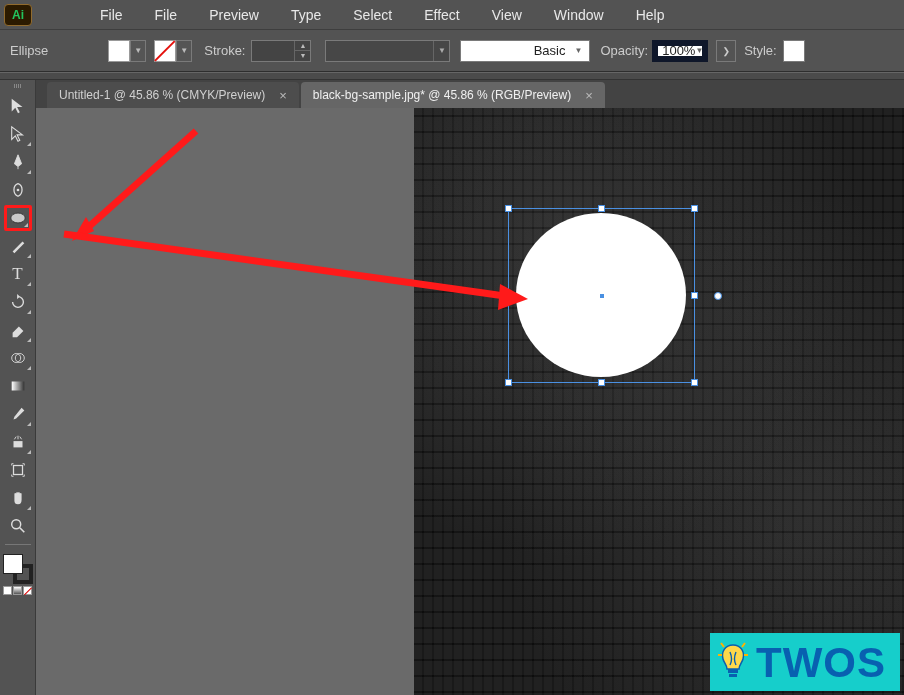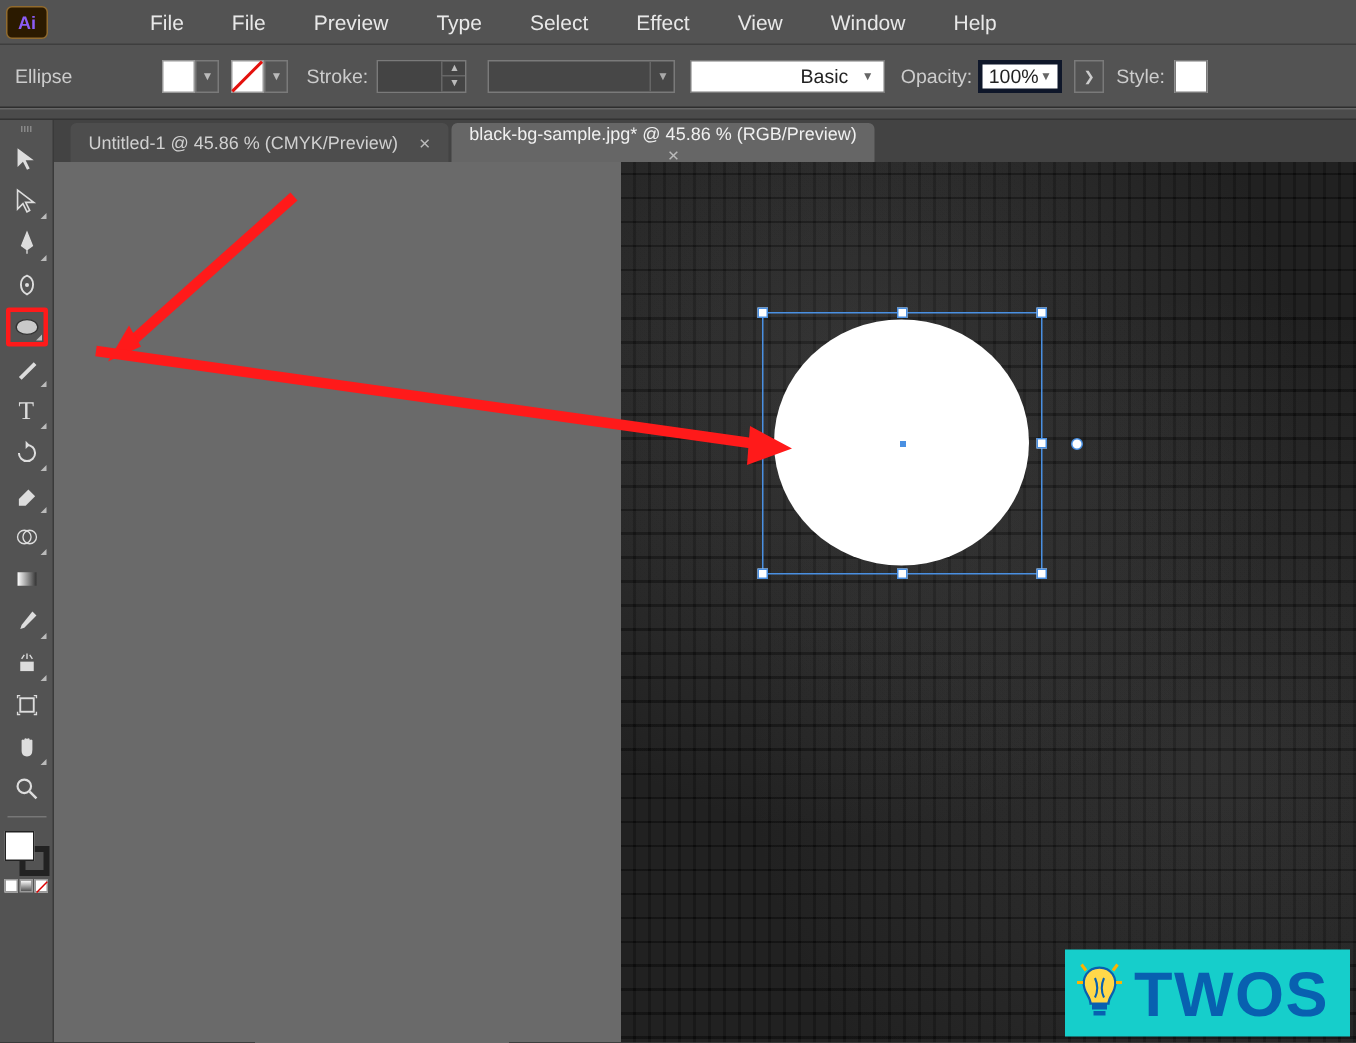--- a/index.html
+++ b/index.html
@@ -13,21 +13,21 @@
 
 .menubar {
   height: 30px; background: #535353;
   display: flex; align-items: center;
   border-bottom: 1px solid #3e3e3e;
 }
 .app-icon {
   width: 28px; height: 22px; margin: 0 8px 0 4px;
   background: #2b1a00; border: 1px solid #916b2e; border-radius: 4px;
   display: flex; align-items: center; justify-content: center;
-  color: #8b5cf6; font-weight: bold; font-size: 12px;
+  color: #22c55e; font-weight: bold; font-size: 12px;
 }
 .menu-item { margin: 0 16px; font-size: 14px; color: #e8e8e8; cursor: pointer; }
 .menu-item:first-of-type { margin-left: 60px; }
 
 .controlbar {
   height: 42px; background: #535353;
   border-bottom: 1px solid #2e2e2e;
   display: flex; align-items: center; padding-left: 10px;
   font-size: 13px; color: #ccc;
 }
@@ -67,21 +67,21 @@
 .brush-dd-arrow { width: 16px; display: flex; align-items: center; justify-content: center; border-left: 1px solid #666; color: #aaa; font-size: 8px; }
 .graphic-dd {
   width: 130px; height: 22px; background: #fff; color: #222;
   border: 1px solid #7a7a7a; margin-left: 10px;
   display: flex; align-items: center; padding-right: 4px;
 }
 .graphic-dd span:first-child { flex: 1; text-align: right; padding-right: 6px; }
 .graphic-arrow { width: 14px; text-align: center; color: #666; font-size: 8px; }
 .opacity-lbl { margin: 0 4px 0 10px; }
 .opacity-field {
-  width: 56px; height: 22px; background: #fff; color: #222; border: 3px solid #0f172a;
+  width: 56px; height: 22px; background: #fff; color: #222; border: 6px solid #0f172a;
   display: flex; align-items: center; padding: 0 4px;
 }
 .opacity-field span:first-child { flex: 1; }
 .opacity-arrow { color: #666; font-size: 8px; }
 .arrow-btn {
   width: 20px; height: 22px; margin-left: 8px; border: 1px solid #7a7a7a;
   display: flex; align-items: center; justify-content: center; color: #ccc; font-size: 9px;
 }
 .style-lbl { margin-left: 8px; }
 .style-swatch {
@@ -121,21 +121,21 @@
   height: 28px; background: #434343;
   display: flex; align-items: flex-end; padding-left: 11px;
 }
 .tab {
   height: 26px; display: flex; align-items: center;
   padding: 0 12px; font-size: 12px; cursor: pointer;
   color: #d0d0d0; background: #4d4d4d;
   border-top-left-radius: 4px; border-top-right-radius: 4px;
   margin-right: 2px;
 }
-.tab.active { background: #666; color: #f0f0f0; flex-direction: column; }
+.tab.active { background: #666; color: #f0f0f0; }
 .tab .close { margin-left: 14px; color: #bbb; font-size: 13px; }
 
 .canvas-wrap { flex:1; background: #6a6a6a; position: relative; overflow:hidden; }
 .bg-image {
   position: absolute; left: 378px; top: 0; width: 528px; height: 615px;
   background: #0e0e0e;
   background-image:
     repeating-linear-gradient(90deg, rgba(255,255,255,0.03) 0 8px, rgba(0,0,0,0.05) 8px 10px),
     repeating-linear-gradient(0deg, rgba(255,255,255,0.05) 0 14px, rgba(0,0,0,0.1) 14px 16px),
     radial-gradient(circle at 30% 25%, rgba(90,90,90,0.3), transparent 50%),

